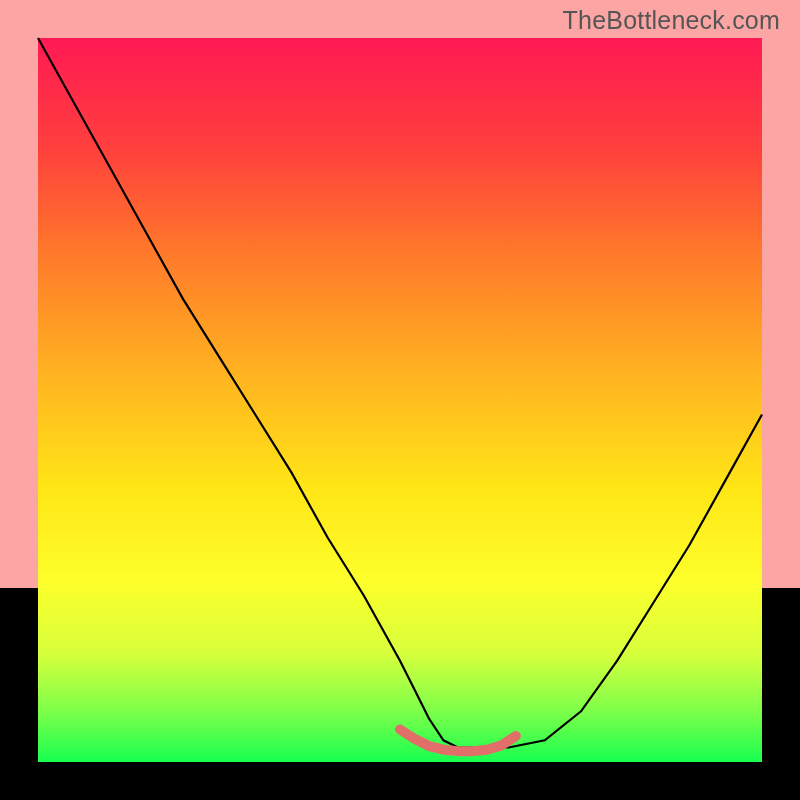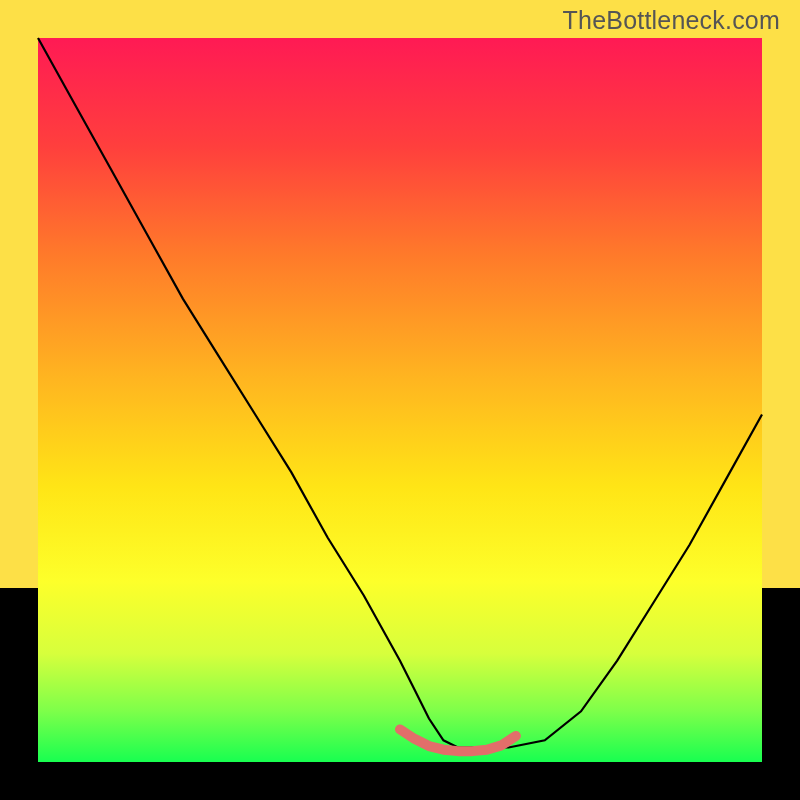--- a/index.html
+++ b/index.html
@@ -8,21 +8,21 @@
     width: 800px;
     height: 800px;
     overflow: hidden;
     background: #000;
     font-family: Arial, Helvetica, sans-serif;
   }
   .frame {
     position: relative;
     width: 800px;
     height: 588px;
-    background: #fde047;
+    background: #fca5a5;
   }
   .plot-area {
     position: absolute;
     left: 38px;
     top: 38px;
     width: 724px;
     height: 724px;
     background: linear-gradient(
       to bottom,
       #ff1a54 0%,

